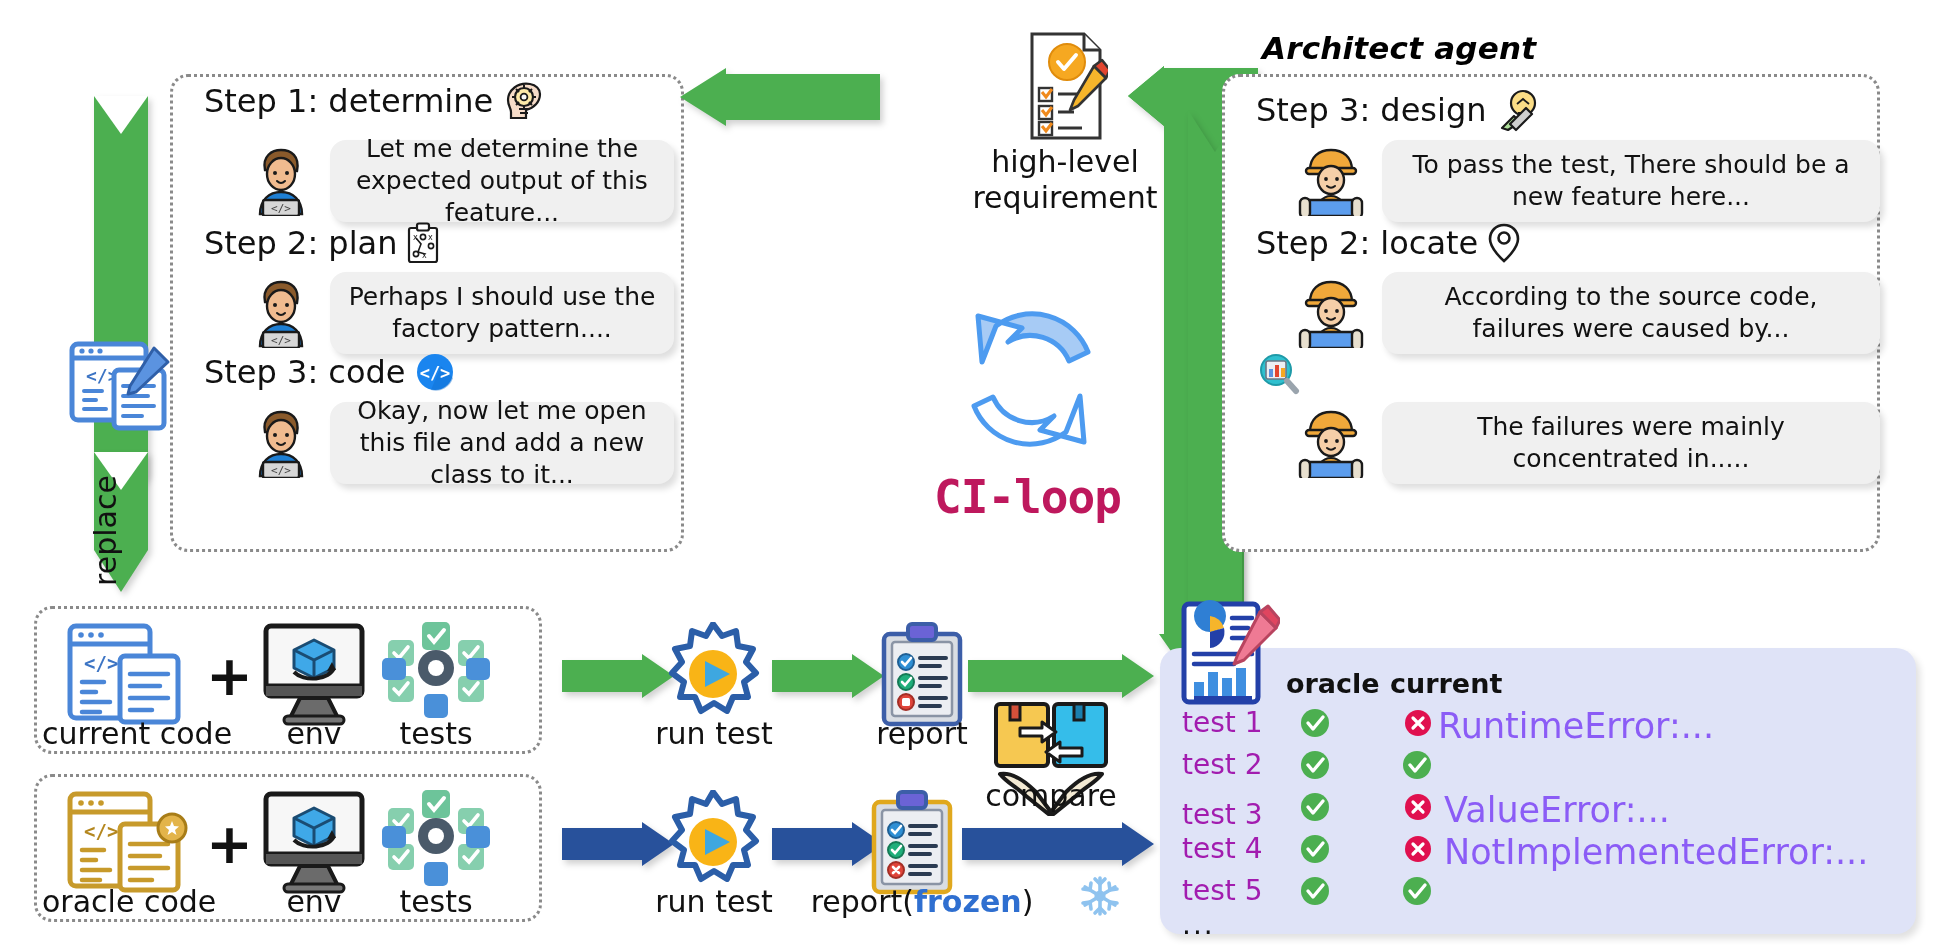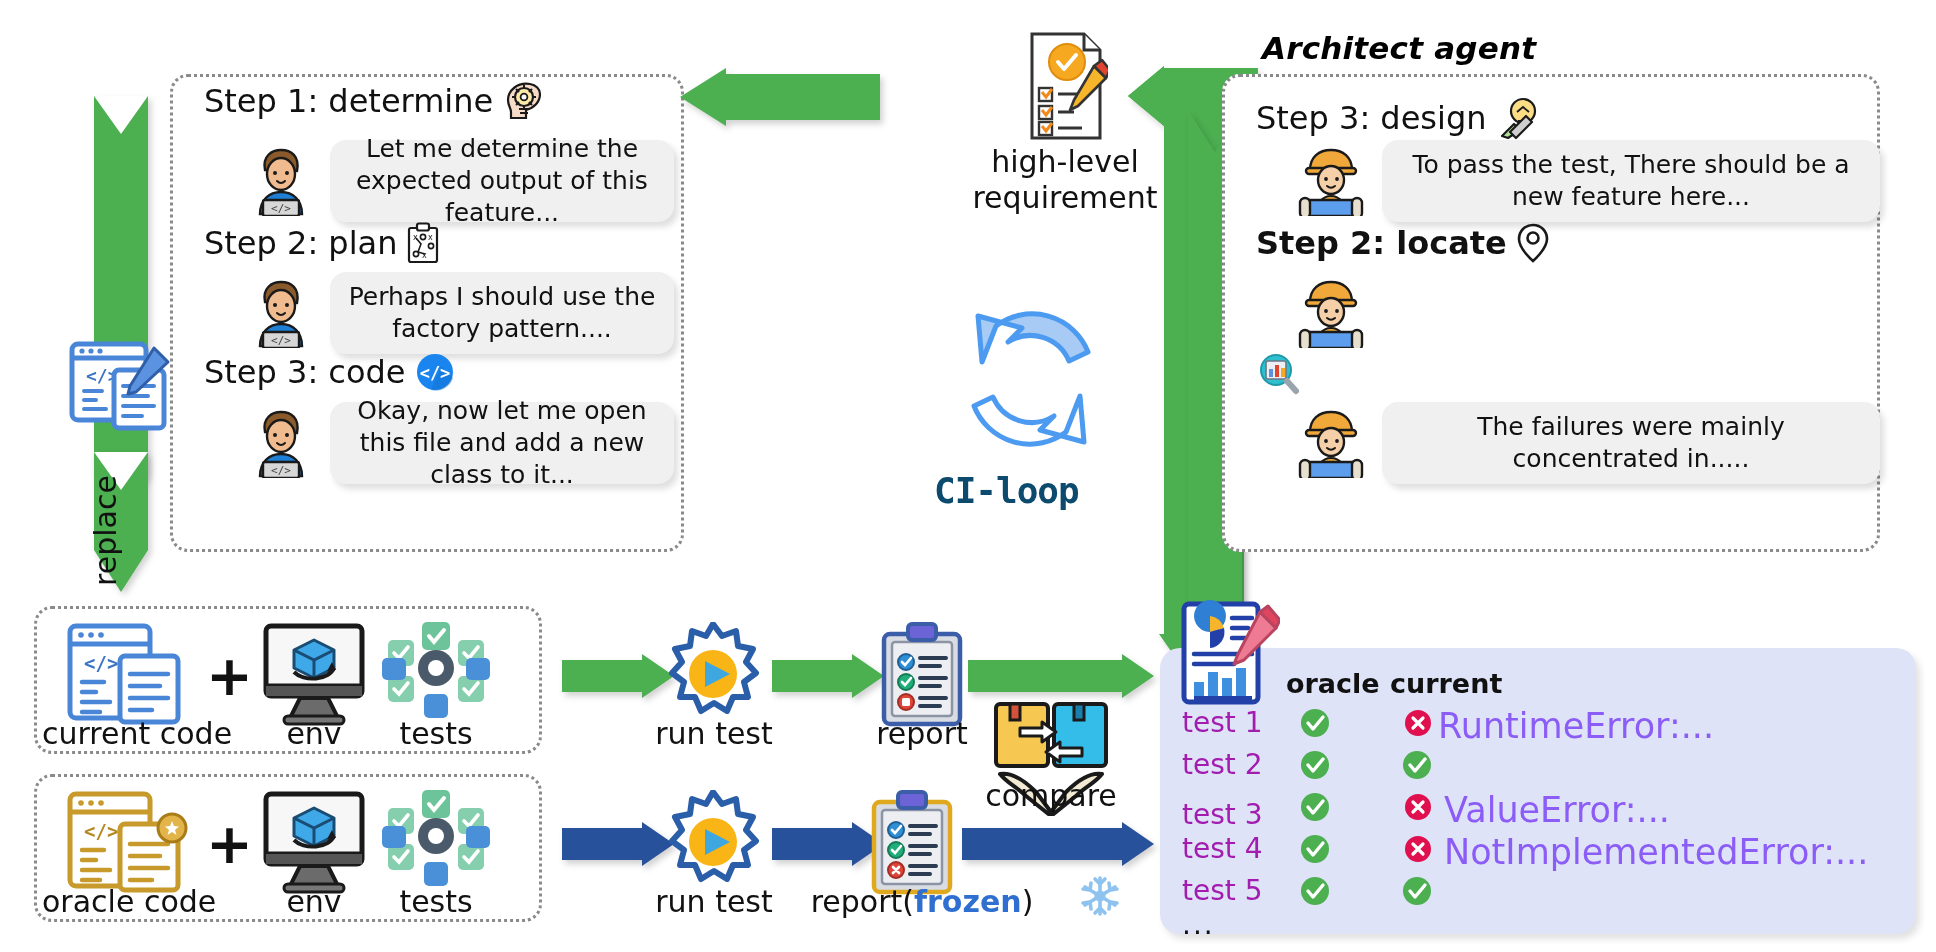--- a/index.html
+++ b/index.html
@@ -77,21 +77,21 @@
   .cross{position:absolute;width:28px;height:28px;}
 
   .vtext{
     position:absolute;
     font-size:30px;color:#111;white-space:nowrap;
     transform-origin:0 0;
   }
   .ciloop-label{
     position:absolute;
     font-family:"DejaVu Sans Mono","Liberation Mono",monospace;
-    font-weight:bold;font-size:36px;color:#0c4a6e;letter-spacing:-1px;white-space:nowrap;
+    font-weight:bold;font-size:46px;color:#be185d;letter-spacing:-1px;white-space:nowrap;
   }
   .hl-req{
     position:absolute;font-size:30px;line-height:1.2;text-align:center;color:#111;
   }
   .frozen{color:#2f6fd0;font-weight:bold;}
 </style>
 </head>
 <body>
 
 <div class="stage">
@@ -232,21 +232,21 @@
 
   <svg class="abs" style="left:938px;top:286px;width:186px;height:186px;" viewBox="0 0 186 186">
     <path d="M58 40 A60 60 0 0 1 150 66 L131 75 A42 42 0 0 0 70 56 L84 42 L40 30 L44 76 Z" fill="#a7cbf5" stroke="#4d9bf0" stroke-width="5" stroke-linejoin="round"></path>
     <path d="M128 146 A60 60 0 0 1 36 120 L55 111 A42 42 0 0 0 116 130 L102 144 L146 156 L142 110 Z" fill="#ffffff" stroke="#4d9bf0" stroke-width="5" stroke-linejoin="round"></path>
   </svg>
   <div class="ciloop-label" style="left:934px;top:470px;">CI-loop</div>
 
   <div class="agent-title" style="left:1262px;top:30px;">Architect agent</div>
   <div class="dotted-box" style="left:1222px;top:74px;width:658px;height:478px;"></div>
 
-  <div class="step-head" style="left:1256px;top:96px;text-align:center;">
+  <div class="step-head" style="left:1256px;top:88px;text-align:center;">
     <span>Step 3: design</span>
     <svg width="44" height="44" viewBox="0 0 44 44">
       <circle cx="27" cy="15" r="12" fill="#fbdd86" stroke="#1a1a1a" stroke-width="2.2"></circle>
       <path d="M22 25 l10 0 M23 29 l8 0" stroke="#1a1a1a" stroke-width="2"></path>
       <path d="M21 16 l6 -5 l6 5" stroke="#1a1a1a" stroke-width="1.8" fill="none"></path>
       <path d="M6 40 L18 28 L24 34 L12 42 Z" fill="#aee09a" stroke="#1a1a1a" stroke-width="2.2" stroke-linejoin="round"></path>
       <path d="M14 36 L30 20 L36 26 L20 42 Z" fill="#cfcfcf" stroke="#1a1a1a" stroke-width="2.2" stroke-linejoin="round"></path>
     </svg>
   </div>
   <svg class="avatar" style="left:1296px;top:146px;" viewBox="0 0 70 70">
@@ -256,39 +256,40 @@
     <circle cx="30" cy="33" r="1.9" fill="#1a1a1a"></circle>
       <circle cx="41" cy="33" r="1.9" fill="#1a1a1a"></circle>
     <path d="M31 40 q4 3.5 8 0" stroke="#1a1a1a" stroke-width="2" fill="none" stroke-linecap="round"></path>
     <path d="M20 68 C20 58 26 50 35 50 C44 50 50 58 50 68 Z" fill="#f0a83a" stroke="#1a1a1a" stroke-width="2.2"></path>
     <rect x="9" y="54" width="52" height="16" rx="4" fill="#5c9ded" stroke="#1a1a1a" stroke-width="2.4"></rect>
     <rect x="4" y="52" width="10" height="20" rx="5" fill="#e8e0cf" stroke="#1a1a1a" stroke-width="2.4"></rect>
     <rect x="56" y="52" width="10" height="20" rx="5" fill="#e8e0cf" stroke="#1a1a1a" stroke-width="2.4"></rect>
   </svg>
   <div class="bubble" style="left:1382px;top:140px;width:498px;height:82px;">To pass the test, There should be a new feature here...</div>
 
-  <div class="step-head" style="left:1256px;top:222px;font-weight:bold;">
+  <div class="step-head" style="left:1256px;top:222px;">
     <span>Step 2: locate</span>
     <svg width="34" height="42" viewBox="0 0 34 42">
       <path d="M17 3 C9 3 3 9 3 17 C3 27 17 39 17 39 C17 39 31 27 31 17 C31 9 25 3 17 3 Z" fill="#fff" stroke="#1a1a1a" stroke-width="2.6"></path>
       <circle cx="17" cy="16" r="5.5" fill="#fff" stroke="#1a1a1a" stroke-width="2.6"></circle>
     </svg>
   </div>
   <svg class="avatar" style="left:1296px;top:278px;" viewBox="0 0 70 70">
     <path d="M14 24 C14 11 23 4 35 4 C47 4 56 11 56 24 Z" fill="#f0a83a" stroke="#1a1a1a" stroke-width="2.4"></path>
     <rect x="10" y="22" width="50" height="6" rx="3" fill="#f0a83a" stroke="#1a1a1a" stroke-width="2.4"></rect>
     <ellipse cx="35" cy="34" rx="13" ry="14" fill="#f5cfa8" stroke="#1a1a1a" stroke-width="2.4"></ellipse>
     <circle cx="30" cy="33" r="1.9" fill="#1a1a1a"></circle>
       <circle cx="41" cy="33" r="1.9" fill="#1a1a1a"></circle>
     <path d="M31 40 q4 3.5 8 0" stroke="#1a1a1a" stroke-width="2" fill="none" stroke-linecap="round"></path>
     <path d="M20 68 C20 58 26 50 35 50 C44 50 50 58 50 68 Z" fill="#f0a83a" stroke="#1a1a1a" stroke-width="2.2"></path>
     <rect x="9" y="54" width="52" height="16" rx="4" fill="#5c9ded" stroke="#1a1a1a" stroke-width="2.4"></rect>
     <rect x="4" y="52" width="10" height="20" rx="5" fill="#e8e0cf" stroke="#1a1a1a" stroke-width="2.4"></rect>
     <rect x="56" y="52" width="10" height="20" rx="5" fill="#e8e0cf" stroke="#1a1a1a" stroke-width="2.4"></rect>
   </svg>
+  <div class="bubble" style="left:1382px;top:272px;width:498px;height:82px;">According to the source code, failures were caused by...</div>
 
   <div class="step-head" style="left:1256px;top:352px;">
     <svg width="44" height="44" viewBox="0 0 44 44">
       <circle cx="20" cy="18" r="15" fill="#2fc0cf" stroke="#1e9aa8" stroke-width="2"></circle>
       <rect x="10" y="9" width="20" height="18" rx="2" fill="#eceff3" stroke="#6b7785" stroke-width="1.6"></rect>
       <rect x="13" y="17" width="4" height="8" fill="#5b93e0"></rect>
       <rect x="19" y="13" width="4" height="12" fill="#e2452f"></rect>
       <rect x="25" y="16" width="4" height="9" fill="#f6a821"></rect>
       <path d="M31 29 L40 39" stroke="#9aa4ad" stroke-width="6" stroke-linecap="round"></path>
     </svg>

